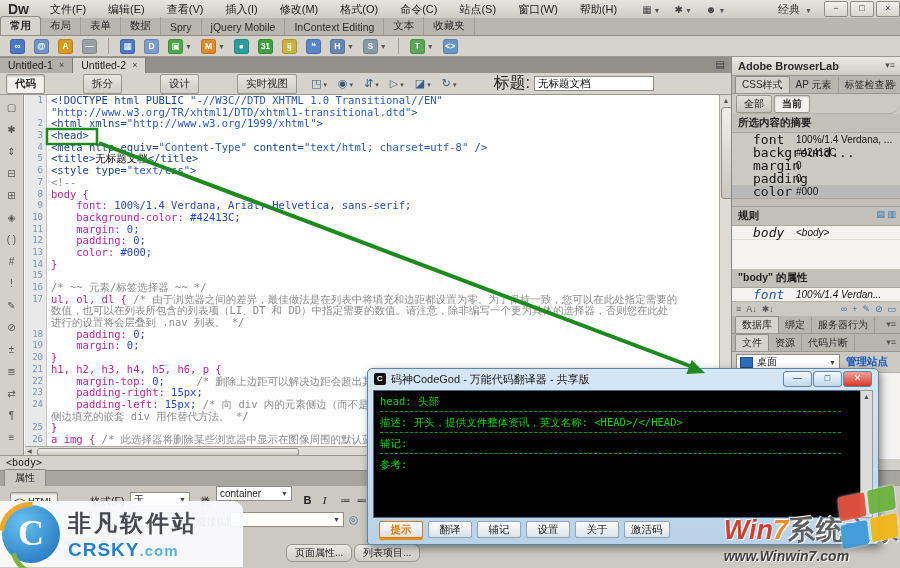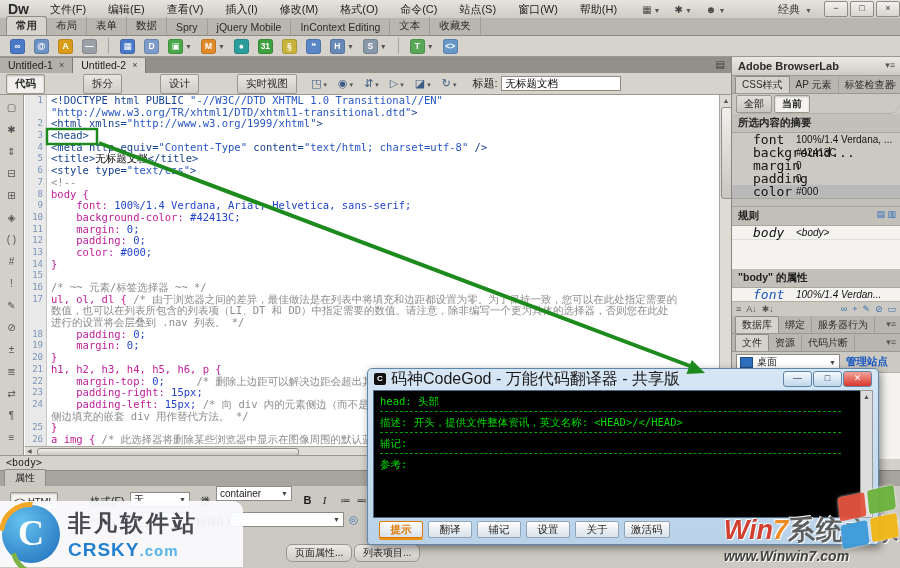--- a/index.html
+++ b/index.html
@@ -10,39 +10,39 @@
   #dw-logo{font-weight:bold;font-size:14px;color:#2b2b2b;padding:0 10px 0 8px;letter-spacing:0;}
   #menu-items{display:flex;gap:0;}
   .menu-item{padding:1px 11px;font-size:11px;color:#222;cursor:default;}
   #app-icons{display:flex;gap:14px;margin-left:14px;color:#444;}
   .app-icon{font-size:10px;cursor:default;}
   .dd{font-size:7px;color:#555;margin-left:2px;}
   #workspace{margin-left:auto;margin-right:10px;font-size:11px;color:#333;}
   #win-controls{display:flex;}
   .winbtn{width:22px;height:14px;margin-left:2px;background:linear-gradient(#f2f1ee,#d8d5ce);border:1px solid #8f8c85;border-radius:2px;font-size:9px;line-height:12px;text-align:center;color:#333;}
   
-  #insert-tabs{position:absolute;left:0;top:18px;width:900px;height:18px;background:#b9b6af;border-bottom:1px solid #8f8c85;display:flex;align-items:flex-end;padding-left:6px;box-sizing:border-box;}
+  #insert-tabs{position:absolute;left:0;top:18px;width:900px;height:18px;background:#b9b6af;border-bottom:1px solid #8f8c85;display:flex;align-items:flex-end;box-sizing:border-box;}
   .ins-tab{padding:2px 9px;font-size:10.5px;color:#2b2b2b;border-right:1px solid #a09d96;}
   .ins-tab.active{background:#d6d3cc;border:1px solid #8f8c85;border-bottom:none;border-radius:3px 3px 0 0;font-weight:bold;}
   #insert-icons{position:absolute;left:0;top:36px;width:900px;height:21px;background:#d6d3cc;border-bottom:1px solid #9a978f;display:flex;align-items:center;padding-left:10px;box-sizing:border-box;gap:9px;}
   .ic16{width:15px;height:15px;border-radius:3px;color:#fff;font-size:8.5px;font-weight:bold;text-align:center;line-height:15px;box-shadow:0 0 0 1px rgba(0,0,0,.15) inset;}
   .icwrap{display:flex;align-items:center;}
   .icsep{width:1px;height:16px;background:#a5a29b;margin:0 2px;}
   
   #doctabs{position:absolute;left:0;top:57px;width:731px;height:16px;background:#93908a;display:flex;align-items:flex-end;}
   .doc-tab{height:15px;padding:0 8px;font-size:10.5px;line-height:15px;color:#222;background:#b2afa8;border-right:1px solid #7d7a74;display:flex;align-items:center;gap:6px;}
   .doc-tab.active{background:#d8d5ce;}
   .tab-close{font-size:9px;color:#444;}
   #doctabs-right{position:absolute;right:6px;top:2px;color:#3b3b3b;font-size:10px;}
   
   #doctoolbar{position:absolute;left:0;top:73px;width:731px;height:22px;background:#d6d3cc;border-bottom:1px solid #9a978f;display:flex;align-items:center;padding-left:6px;box-sizing:border-box;}
   .viewbtn{padding:2px 8px;font-size:10.5px;border:1px solid #9a978f;background:linear-gradient(#e8e6e1,#cfccc5);margin-right:2px;border-radius:2px;color:#2b2b2b;}
   .viewbtn.active{background:#f2f1ee;box-shadow:inset 0 1px 2px rgba(0,0,0,.25);font-weight:bold;}
   #doctb-icons{display:flex;gap:11px;margin-left:12px;color:#3b5d85;font-size:11px;}
-  #title-label{margin-left:16px;font-size:11px;color:#222;}
+  #title-label{margin-left:37px;font-size:16px;color:#222;}
   #title-input{margin-left:4px;width:112px;height:13px;border:1px solid #8f8c85;font-size:10.5px;padding:0 3px;background:#fff;}
   
   #main{position:absolute;left:0;top:95px;width:731px;height:360px;background:#fff;}
   #code-tb{position:absolute;left:0;top:0;width:24px;height:360px;background:#d3d0c9;border-right:1px solid #9a978f;display:flex;flex-direction:column;align-items:center;padding-top:6px;box-sizing:border-box;gap:9px;}
   .ctb-icon{font-size:10px;color:#555;width:16px;height:13px;text-align:center;line-height:13px;}
   #codewrap{position:absolute;left:25px;top:0;width:694px;height:351px;background:linear-gradient(to right,#e9e9e9 0 21px,#c6c6c6 21px 22px,#ffffff 22px);overflow:hidden;}
   .code-row{height:11.7px;line-height:11.7px;white-space:pre;font-family:"DejaVu Sans Mono","DejaVu Sans",monospace;font-size:10.5px;}
   .gut{display:inline-block;width:18px;padding-right:3px;text-align:right;color:#7a95b8;font-size:9px;vertical-align:top;}
   .ln{padding-left:5px;}
   .sg-tg{color:#15418f;} .sg-st{color:#2757c4;} .sg-cs{color:#c0209c;} .sg-vl{color:#2244cc;} .sg-cm{color:#8c8c8c;} .sg-tx{color:#000;}
@@ -97,21 +97,21 @@
   .plabel.dis{color:#8a8a8a;}
   .pselect{position:absolute;height:15px;background:#fff;border:1px solid #8f8c85;font-size:10px;display:flex;align-items:center;padding:0 3px;box-sizing:border-box;}
   .pselect .caret{margin-left:auto;font-size:7px;color:#444;padding-left:4px;}
   .pselect.dis{background:#e6e4df;color:#8a8a8a;}
   .fmtbtn{position:absolute;width:15px;height:15px;text-align:center;line-height:15px;font-size:11px;border:1px solid transparent;}
   .pagebtn{position:absolute;height:16px;border:1px solid #9a978f;background:linear-gradient(#eceae6,#cfccc5);border-radius:6px;font-size:10px;text-align:center;line-height:15px;padding:0 8px;}
   
   #codegod{position:absolute;left:367px;top:368px;width:512px;height:177px;z-index:50;background:linear-gradient(#d6e6f5,#b9d2e8);border:1px solid #5e86a8;border-radius:5px 5px 3px 3px;box-shadow:2px 3px 8px rgba(0,0,0,.45);box-sizing:border-box;}
   #cg-titlebar{height:20px;display:flex;align-items:center;padding:0 6px;gap:5px;}
   #cg-icon{width:12px;height:12px;background:#111;border-radius:2px;color:#fff;font-size:8px;font-weight:bold;text-align:center;line-height:12px;}
-  #cg-title{font-size:16px;color:#1a1a1a;}
+  #cg-title{font-size:11px;color:#1a1a1a;}
   #cg-controls{margin-left:auto;display:flex;gap:1px;}
   .cgbtn{width:27px;height:14px;border:1px solid #5e86a8;border-radius:3px;background:linear-gradient(#f4f9ff,#c2d8ec);font-size:9px;line-height:12px;text-align:center;color:#234;}
   .cgbtn.close{background:linear-gradient(#f2a39a,#d9362a);color:#fff;font-weight:bold;}
   #cg-terminal{position:absolute;left:5px;top:21px;width:489px;height:128px;background:#000;border:1px solid #4a6a86;padding:3px 6px;box-sizing:border-box;font-family:"DejaVu Sans Mono","DejaVu Sans",monospace;font-size:10.5px;color:#00dd00;overflow:hidden;}
   .cg-line{height:14px;line-height:14px;white-space:nowrap;}
   .cg-sep{border-top:1px dashed #00a000;margin:3px 0;width:97%;}
   #cg-scroll{position:absolute;right:5px;top:21px;width:13px;height:128px;background:#dcdcdc;border:1px solid #9a9a9a;box-sizing:border-box;}
   #cg-scroll .arr{font-size:7px;text-align:center;color:#555;line-height:11px;}
   #cg-bottombar{position:absolute;left:5px;right:5px;bottom:5px;height:19px;display:flex;align-items:center;gap:5px;padding-left:6px;}
   .cg-tabbtn{min-width:30px;padding:0 6px;height:15px;border:1px solid #8fa6ba;border-radius:2px;background:linear-gradient(#fdfdfd,#d9e2ea);font-size:10.5px;line-height:14px;text-align:center;color:#222;}

